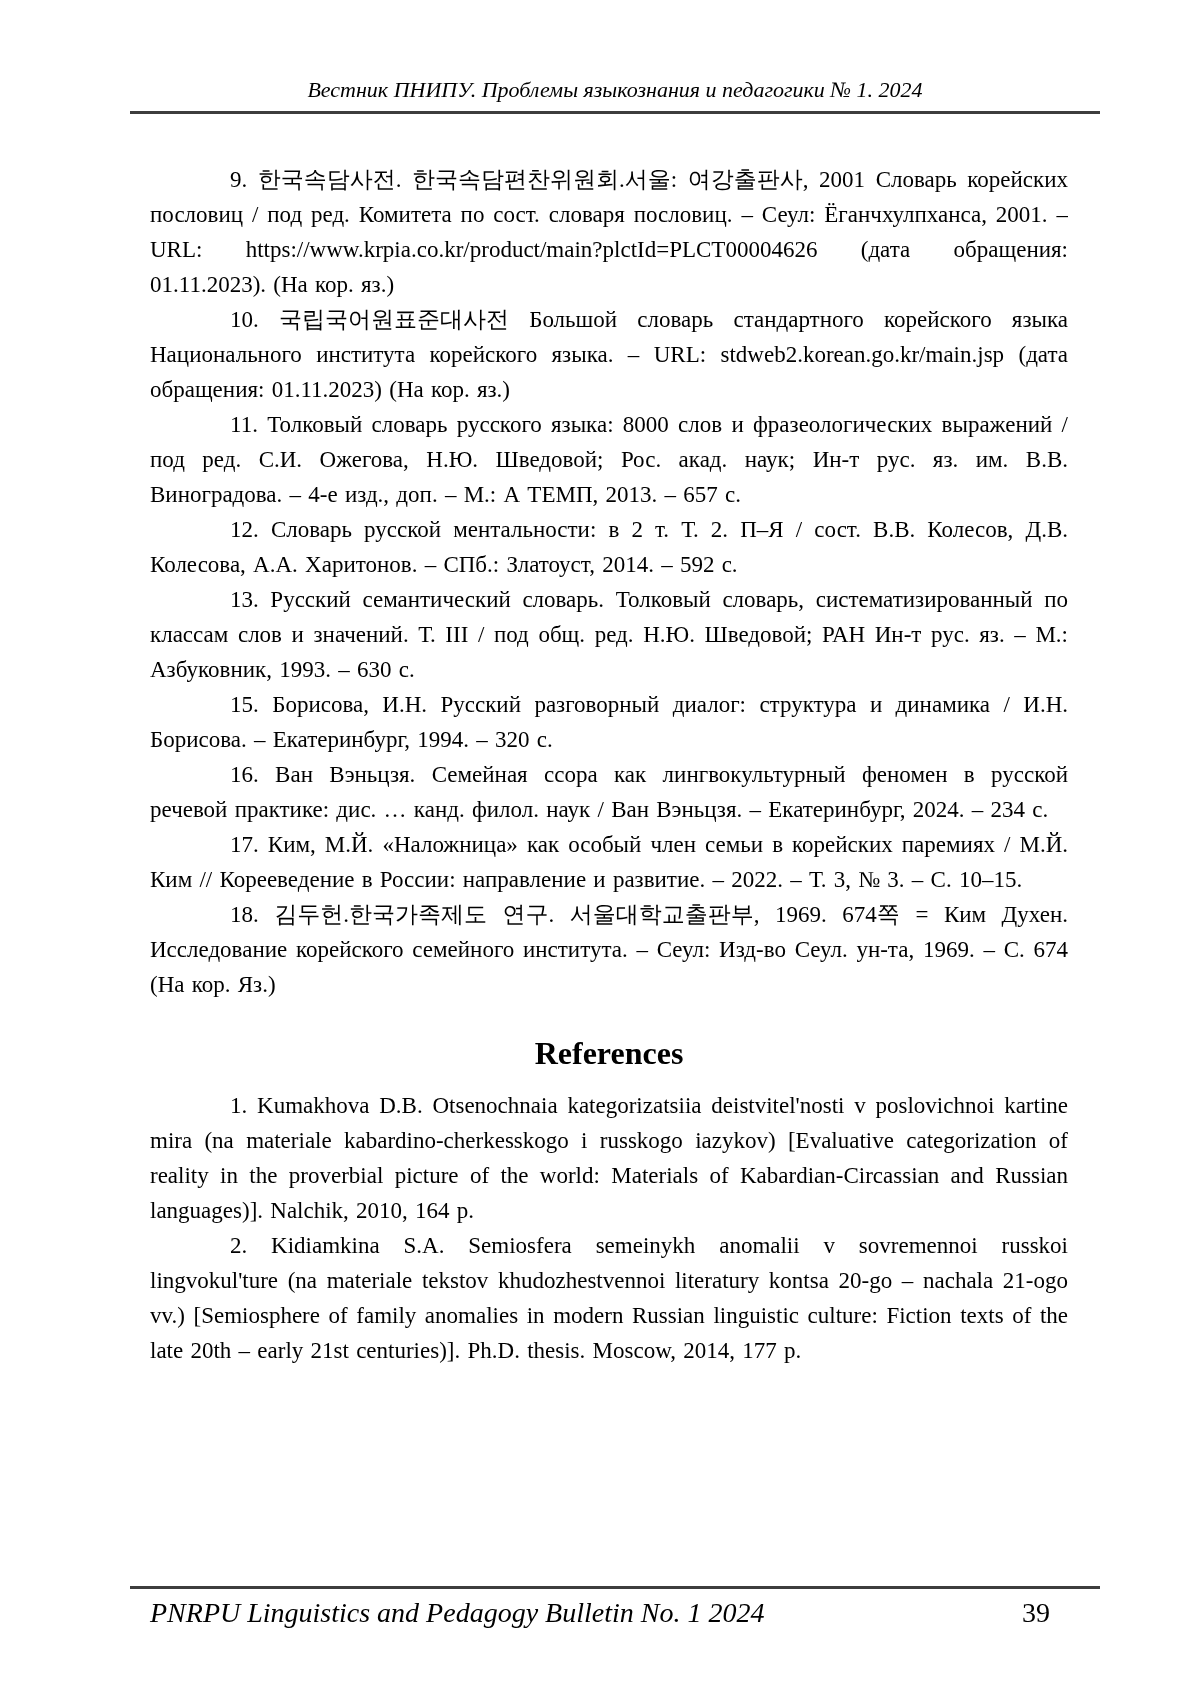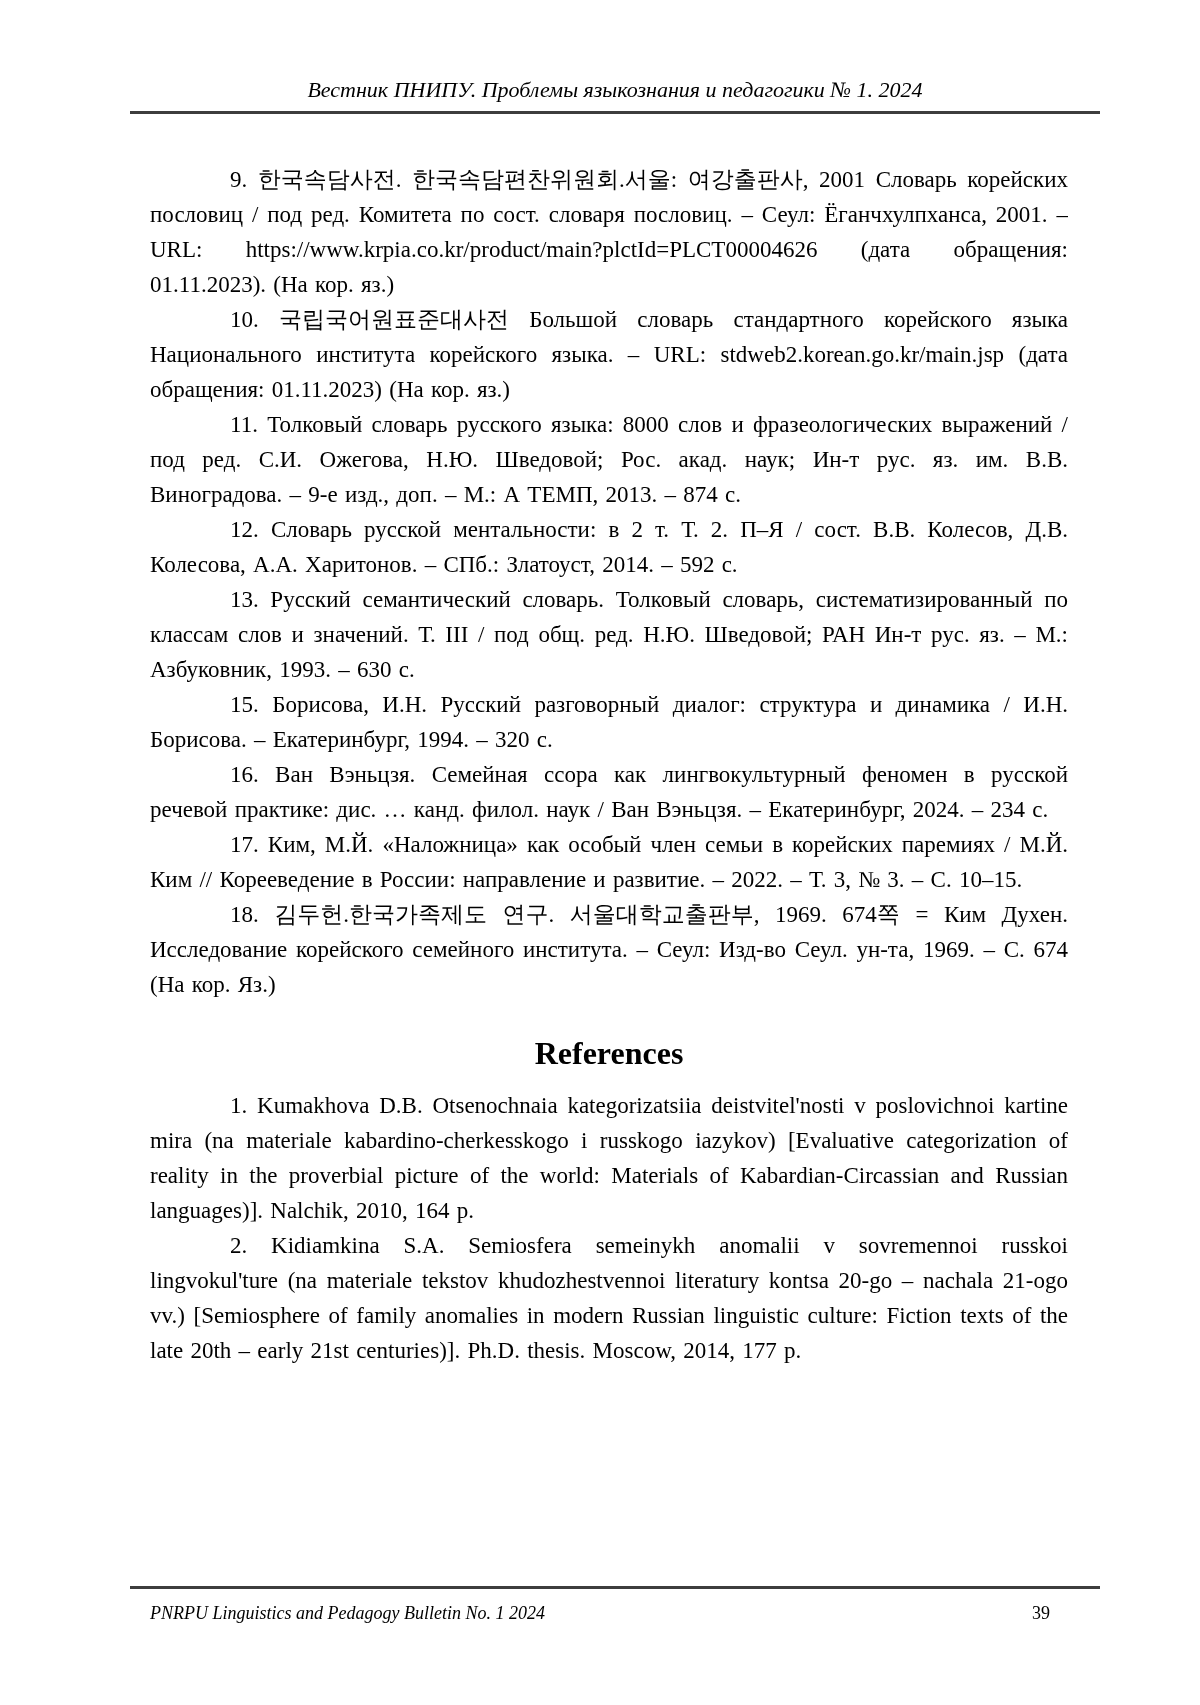--- a/index.html
+++ b/index.html
@@ -67,21 +67,21 @@
     border-top: 3px solid #3d3d3d;
   }
   .footer-row {
     position: absolute;
     top: 1598px;
     left: 150px;
     width: 900px;
     display: flex;
     justify-content: space-between;
     align-items: flex-start;
-    font-size: 18px;
+    font-size: 28px;
     line-height: 30px;
   }
   .footer-journal {
     font-style: italic;
     white-space: nowrap;
   }
   .footer-page-number {
     font-style: normal;
   }
 </style>
@@ -89,21 +89,21 @@
 <body>
 
 <div class="page">
 
   <div class="running-header">Вестник ПНИПУ. Проблемы языкознания и педагогики № 1. 2024</div>
   <div class="header-rule"></div>
 
   <div class="content">
     <p class="ref">9. 한국속담사전. 한국속담편찬위원회.서울: 여강출판사, 2001 Словарь корейских пословиц / под ред. Комитета по сост. словаря пословиц. – Сеул: Ёганчхулпханса, 2001. – URL: https://www.krpia.co.kr/product/main?plctId=PLCT00004626 (дата обращения: 01.11.2023). (На кор. яз.)</p>
     <p class="ref">10. 국립국어원표준대사전 Большой словарь стандартного корейского языка Национального института корейского языка. – URL: stdweb2.korean.go.kr/main.jsp (дата обращения: 01.11.2023) (На кор. яз.)</p>
-    <p class="ref">11. Толковый словарь русского языка: 8000 слов и фразеологических выражений / под ред. С.И. Ожегова, Н.Ю. Шведовой; Рос. акад. наук; Ин-т рус. яз. им. В.В. Виноградова. – 9-е изд., доп. – М.: А ТЕМП, 2013. – 874 с.</p>
+    <p class="ref">11. Толковый словарь русского языка: 8000 слов и фразеологических выражений / под ред. С.И. Ожегова, Н.Ю. Шведовой; Рос. акад. наук; Ин-т рус. яз. им. В.В. Виноградова. – 4-е изд., доп. – М.: А ТЕМП, 2013. – 657 с.</p>
     <p class="ref">12. Словарь русской ментальности: в 2 т. Т. 2. П–Я / сост. В.В. Колесов, Д.В. Колесова, А.А. Харитонов. – СПб.: Златоуст, 2014. – 592 с.</p>
     <p class="ref">13. Русский семантический словарь. Толковый словарь, систематизированный по классам слов и значений. Т. III / под общ. ред. Н.Ю. Шведовой; РАН Ин-т рус. яз. – М.: Азбуковник, 1993. – 630 с.</p>
     <p class="ref">15. Борисова, И.Н. Русский разговорный диалог: структура и динамика / И.Н. Борисова. – Екатеринбург, 1994. – 320 с.</p>
     <p class="ref">16. Ван Вэньцзя. Семейная ссора как лингвокультурный феномен в русской речевой практике: дис. … канд. филол. наук / Ван Вэньцзя. – Екатеринбург, 2024. – 234 с.</p>
     <p class="ref">17. Ким, М.Й. «Наложница» как особый член семьи в корейских паремиях / М.Й. Ким // Корееведение в России: направление и развитие. – 2022. – Т. 3, № 3. – С. 10–15.</p>
     <p class="ref">18. 김두헌.한국가족제도 연구. 서울대학교출판부, 1969. 674쪽 = Ким Духен. Исследование корейского семейного института. – Сеул: Изд-во Сеул. ун-та, 1969. – С. 674 (На кор. Яз.)</p>
 
     <h2 class="refs-heading">References</h2>
 
     <p class="ref">1. Kumakhova D.B. Otsenochnaia kategorizatsiia deistvitel'nosti v poslovichnoi kartine mira (na materiale kabardino-cherkesskogo i russkogo iazykov) [Evaluative categorization of reality in the proverbial picture of the world: Materials of Kabardian-Circassian and Russian languages)]. Nalchik, 2010, 164 p.</p>

